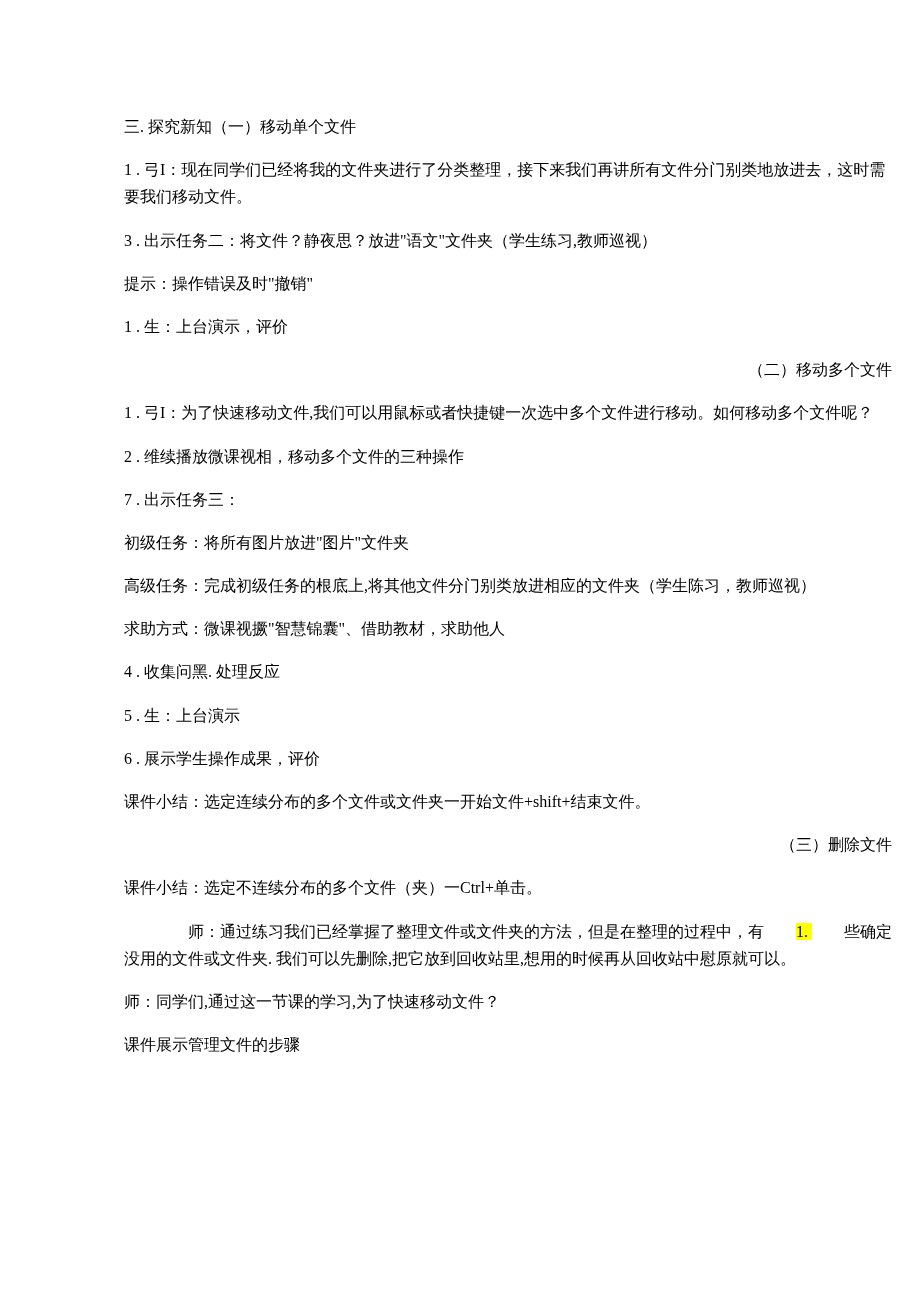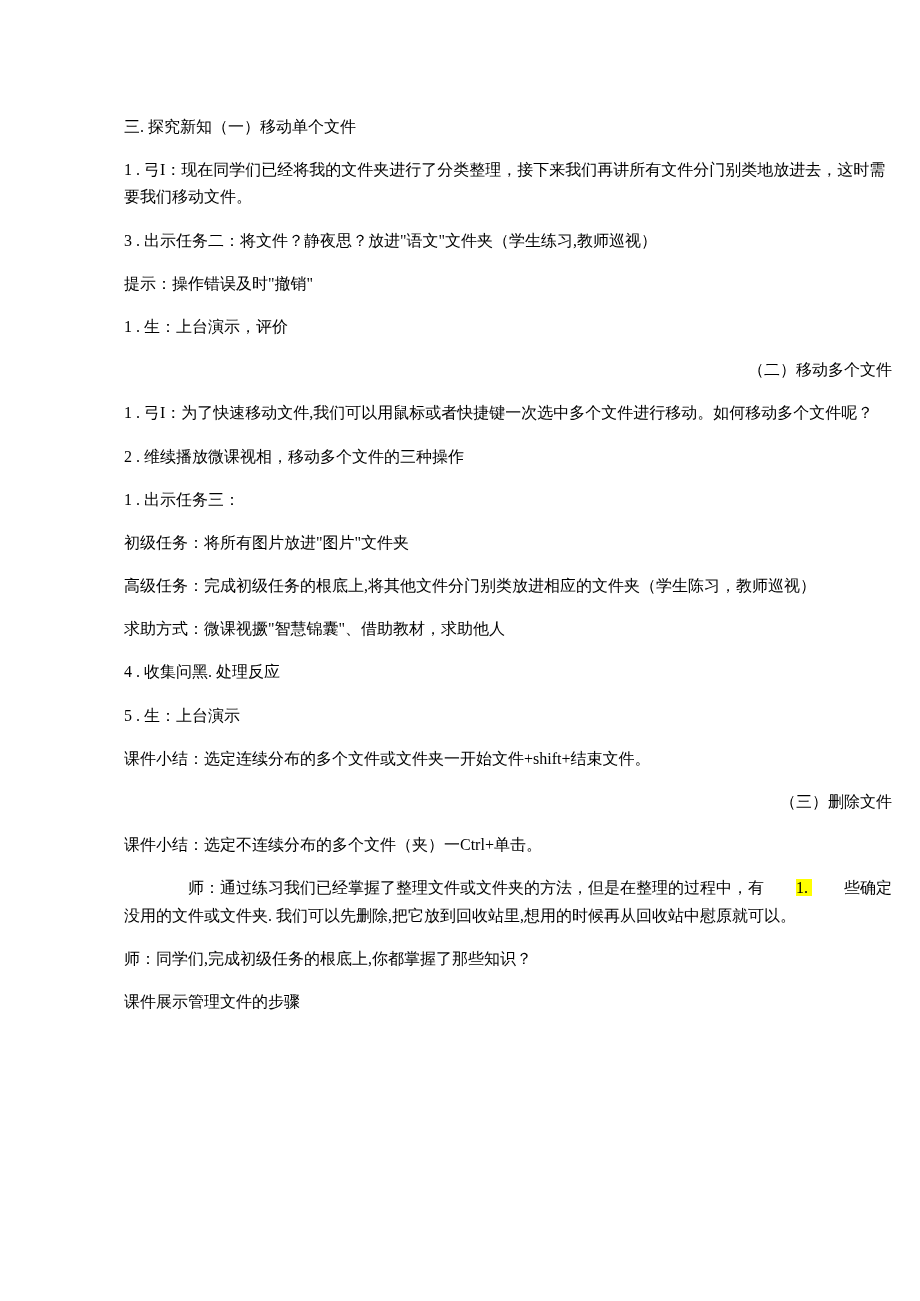--- a/index.html
+++ b/index.html
@@ -36,27 +36,28 @@
 
 <div class="content">
   <div class="line">三. 探究新知（一）移动单个文件</div>
   <div class="line">1   . 弓I：现在同学们已经将我的文件夹进行了分类整理，接下来我们再讲所有文件分门别类地放进去，这时需要我们移动文件。</div>
   <div class="line">3  . 出示任务二：将文件？静夜思？放进"语文"文件夹（学生练习,教师巡视）</div>
   <div class="line">提示：操作错误及时"撤销"</div>
   <div class="line">1   . 生：上台演示，评价</div>
   <div class="line indent-1">（二）移动多个文件</div>
   <div class="line">1   . 弓I：为了快速移动文件,我们可以用鼠标或者快捷键一次选中多个文件进行移动。如何移动多个文件呢？</div>
   <div class="line">2  . 维续播放微课视相，移动多个文件的三种操作</div>
-  <div class="line">1  . 出示任务三：</div>
+  <div class="line">7  . 出示任务三：</div>
   <div class="line">初级任务：将所有图片放进"图片"文件夹</div>
   <div class="line">高级任务：完成初级任务的根底上,将其他文件分门别类放进相应的文件夹（学生陈习，教师巡视）</div>
   <div class="line">求助方式：微课视撅"智慧锦囊"、借助教材，求助他人</div>
   <div class="line">4   . 收集问黑. 处理反应</div>
   <div class="line">5   . 生：上台演示</div>
+  <div class="line">6  . 展示学生操作成果，评价</div>
   <div class="line">课件小结：选定连续分布的多个文件或文件夹一开始文件+shift+结束文件。</div>
   <div class="line indent-1">（三）删除文件</div>
   <div class="line">课件小结：选定不连续分布的多个文件（夹）一Ctrl+单击。</div>
   <div class="line" style="text-indent: 3em;">
     <span>师：通过练习我们已经掌握了整理文件或文件夹的方法，但是在整理的过程中，有</span><span class="highlight">1. </span><span>些确定没用的文件或文件夹. 我们可以先删除,把它放到回收站里,想用的时候再从回收站中慰原就可以。</span>
   </div>
-  <div class="line">师：同学们,完成初级任务的根底上,你都掌握了那些知识？</div>
+  <div class="line">师：同学们,通过这一节课的学习,为了快速移动文件？</div>
   <div class="line">课件展示管理文件的步骤</div>
 </div>
 
 </body></html>

